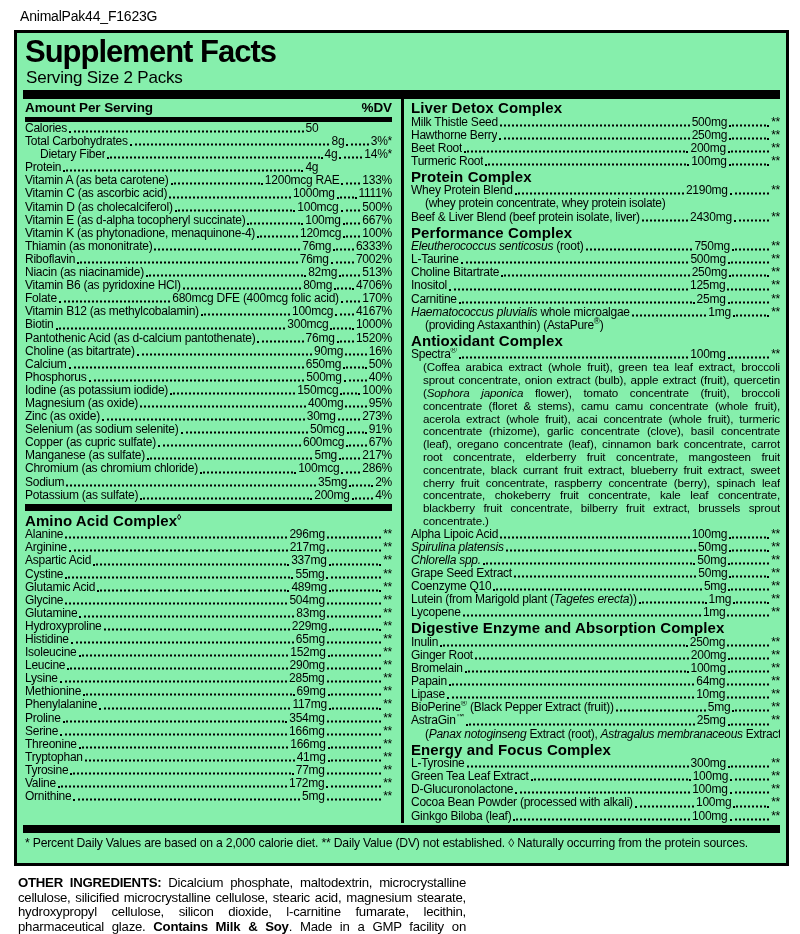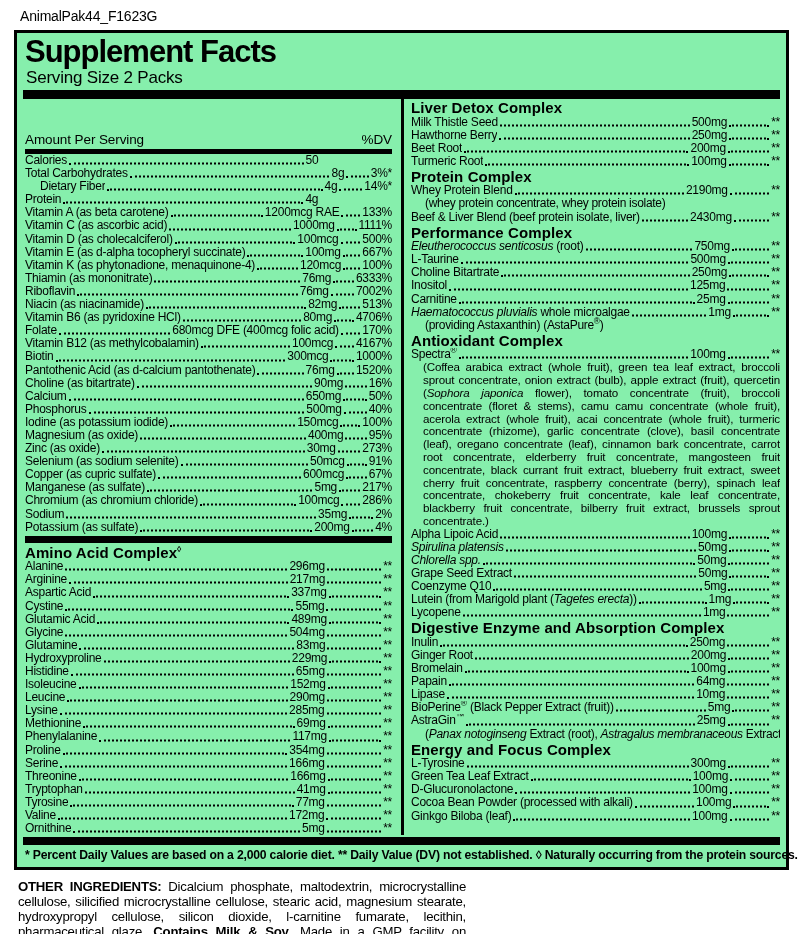--- a/index.html
+++ b/index.html
@@ -13,40 +13,40 @@
   .facts-box{margin:2px 11px 0 14px;border:3px solid #000;padding:0 6px 0 6px;background:#86efac;}
   .sf-title{font-size:31px;font-weight:bold;letter-spacing:-1px;line-height:33px;padding:2px 2px 0 2px;}
   .serving{font-size:17px;line-height:16px;padding:2px 2px 4px 3px;letter-spacing:-0.2px;}
   .bar{background:#000;height:9px;}
   .bar2{height:5px;}
   .bar3{height:7px;margin:2px 0 1px 0;}
   .bar-bottom{height:8px;margin-top:2px;}
   .cols{display:flex;align-items:stretch;}
   .col-left{width:367px;flex:0 0 367px;padding:0 4px 0 2px;}
   .col-right{flex:1;border-left:3px solid #000;padding:0 0 0 7px;margin-left:5px;overflow:hidden;}
-  .col-head{display:flex;justify-content:space-between;font-weight:normal;font-size:13.5px;line-height:18px;letter-spacing:-0.1px;margin-top:32px;}
+  .col-head{display:flex;justify-content:space-between;font-weight:bold;font-size:13.5px;line-height:18px;letter-spacing:-0.1px;}
   .sec-title{font-weight:bold;font-size:15px;line-height:15.5px;letter-spacing:0.1px;padding-top:1px;}
   sup{font-size:8.5px;vertical-align:super;line-height:0;}
   .row{display:flex;font-size:12px;line-height:13.1px;letter-spacing:-0.25px;}
   .row .n{flex:0 1 auto;white-space:nowrap;overflow:hidden;}
   .row .a{flex:0 0 auto;white-space:nowrap;}
   .row .d{flex:0 0 auto;white-space:nowrap;text-align:right;}
   .row .d:empty{min-width:46px;}
   .ld{align-self:flex-end;transform:translateY(-2.5px);margin:0 2px;}
   .dots{border-bottom:2px dotted #000;}
   .l1{flex:30 1 8px;}
   .l2{flex:1 0 16px;}
   .tbl-amino .l2{flex:2 0 40px;}
   .col-right .l2{flex:1 0 34px;}
   .ind{padding-left:15px;}
   .sub{font-size:12px;line-height:13.1px;letter-spacing:-0.3px;padding-left:14px;white-space:nowrap;}
   .para{font-size:11.6px;line-height:12.8px;letter-spacing:-0.15px;padding-left:12px;text-align:justify;}
   i{font-style:italic;}
   b{font-weight:bold;}
-  .footnote{font-weight:bold;font-size:12.2px;line-height:15px;padding:3px 2px 4px 2px;letter-spacing:-0.2px;white-space:nowrap;}
+  .footnote{font-weight:normal;font-size:12.2px;line-height:15px;padding:3px 2px 12px 2px;letter-spacing:-0.2px;white-space:nowrap;}
   .other{width:448px;margin:10px 0 0 18px;font-size:13.2px;line-height:14.9px;letter-spacing:-0.25px;text-align:justify;}
 </style>
 </head>
 <body>
 
 <div class="page">
   <div class="file-label">AnimalPak44_F1623G</div>
 
   <div class="facts-box">
     <div class="sf-title">Supplement Facts</div>

